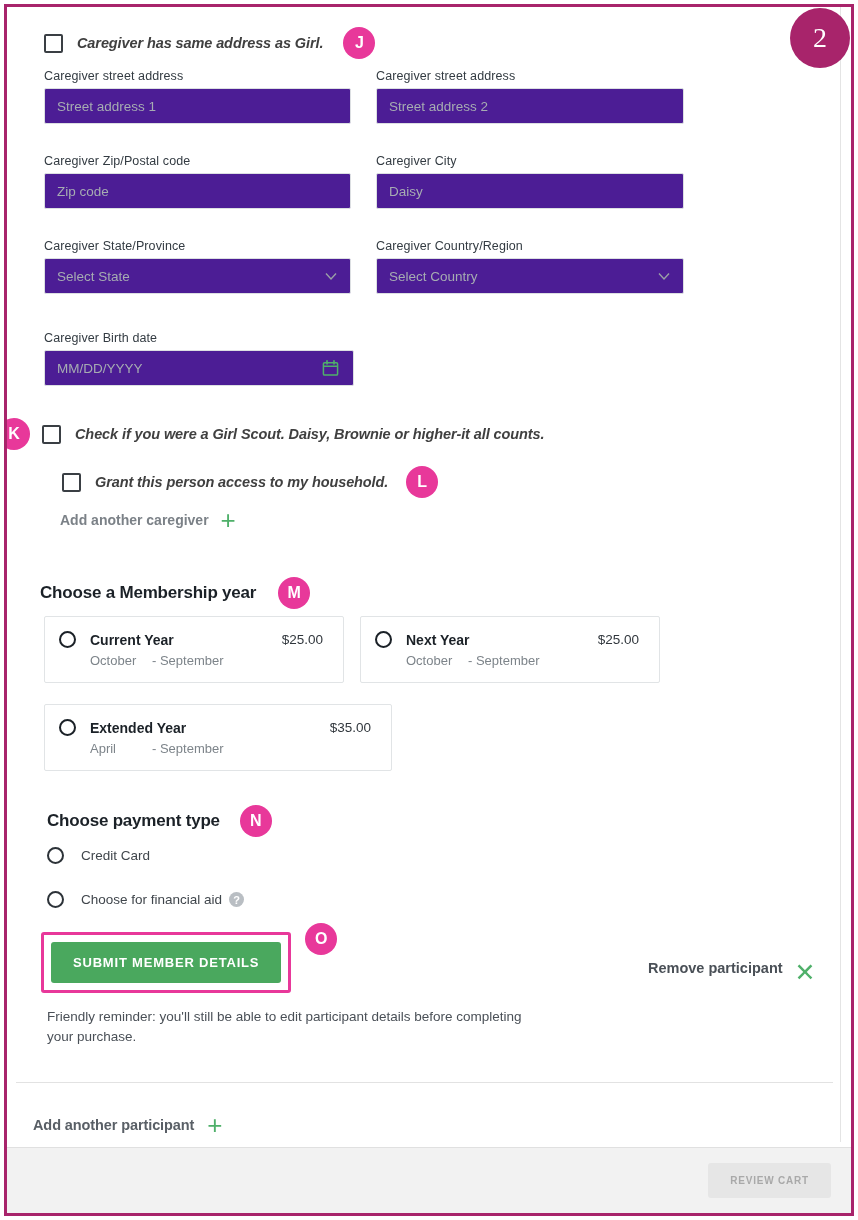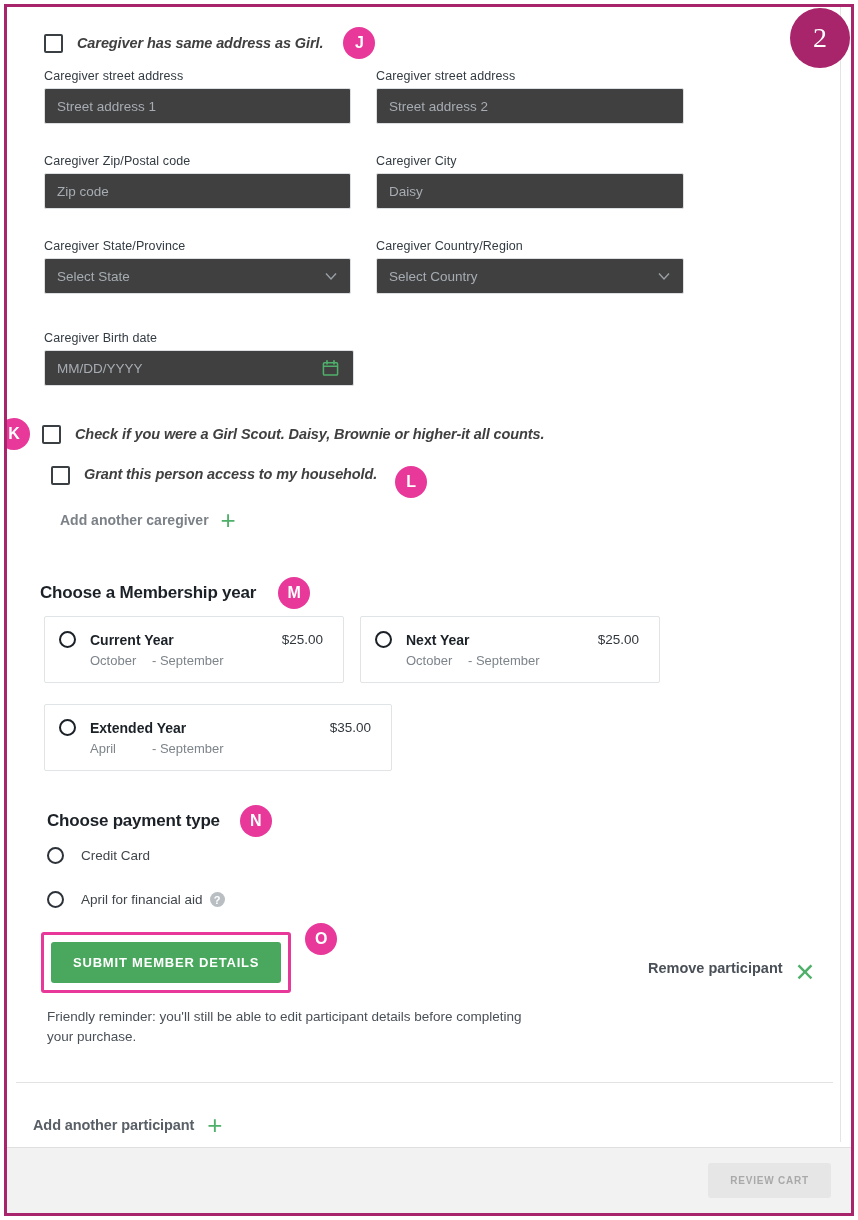--- a/index.html
+++ b/index.html
@@ -51,21 +51,21 @@
   .field-label {
     font-size: 12.5px;
     color: #333b42;
     margin-bottom: 5px;
     letter-spacing: 0.1px;
   }
   .input-box {
     height: 36px;
     border: 1px solid #dcdfe2;
     border-radius: 2px;
-    background: #404040;
+    background: #4c1d95;
     display: flex;
     align-items: center;
     padding: 0 12px;
     font-size: 13.5px;
     color: #a6acb2;
     position: relative;
   }
   .input-box .ph { color: #a6acb2; font-size: 13.5px; }
 
   .chev {
@@ -310,21 +310,21 @@
         </span>
       </div>
     </div>
 
     <div style="position:absolute; left:-9px; top:411px; display:flex; align-items:center;">
       <span class="badge">K</span>
       <div class="checkbox-sq" style="margin-left:12px;"></div>
       <span class="cb-label">Check if you were a Girl Scout. Daisy, Brownie or higher-it all counts.</span>
     </div>
 
-    <div style="position:absolute; left:44px; top:459px; display:flex; ">
+    <div style="position:absolute; left:55px; top:459px; display:flex; align-items:center;">
       <div class="checkbox-sq"></div>
       <span class="cb-label">Grant this person access to my household.</span>
       <span class="badge" style="margin-left:18px;">L</span>
     </div>
 
     <div style="position:absolute; left:53px; top:500px; display:flex; align-items:center; gap:12px;">
       <span class="add-link-light">Add another caregiver</span>
       <span class="plus">+</span>
     </div>
 
@@ -374,21 +374,21 @@
       <span class="badge" style="margin-left:20px;">N</span>
     </div>
 
     <div style="position:absolute; left:40px; top:840px; display:flex; align-items:center;">
       <span class="radio-o-lt"></span>
       <span class="pay-label" style="margin-left:17px;">Credit Card</span>
     </div>
 
     <div style="position:absolute; left:40px; top:884px; display:flex; align-items:center;">
       <span class="radio-o-lt"></span>
-      <span class="pay-label" style="margin-left:17px;">April for financial aid</span>
+      <span class="pay-label" style="margin-left:17px;">Choose for financial aid</span>
       <span class="help-q">?</span>
     </div>
 
     <div style="position:absolute; left:34px; top:925px; display:flex; align-items:flex-start;">
       <div class="submit-wrap">
         <button class="submit-btn">SUBMIT MEMBER DETAILS</button>
       </div>
       <span class="badge" style="margin-left:14px; margin-top:-9px;">O</span>
     </div>
 

